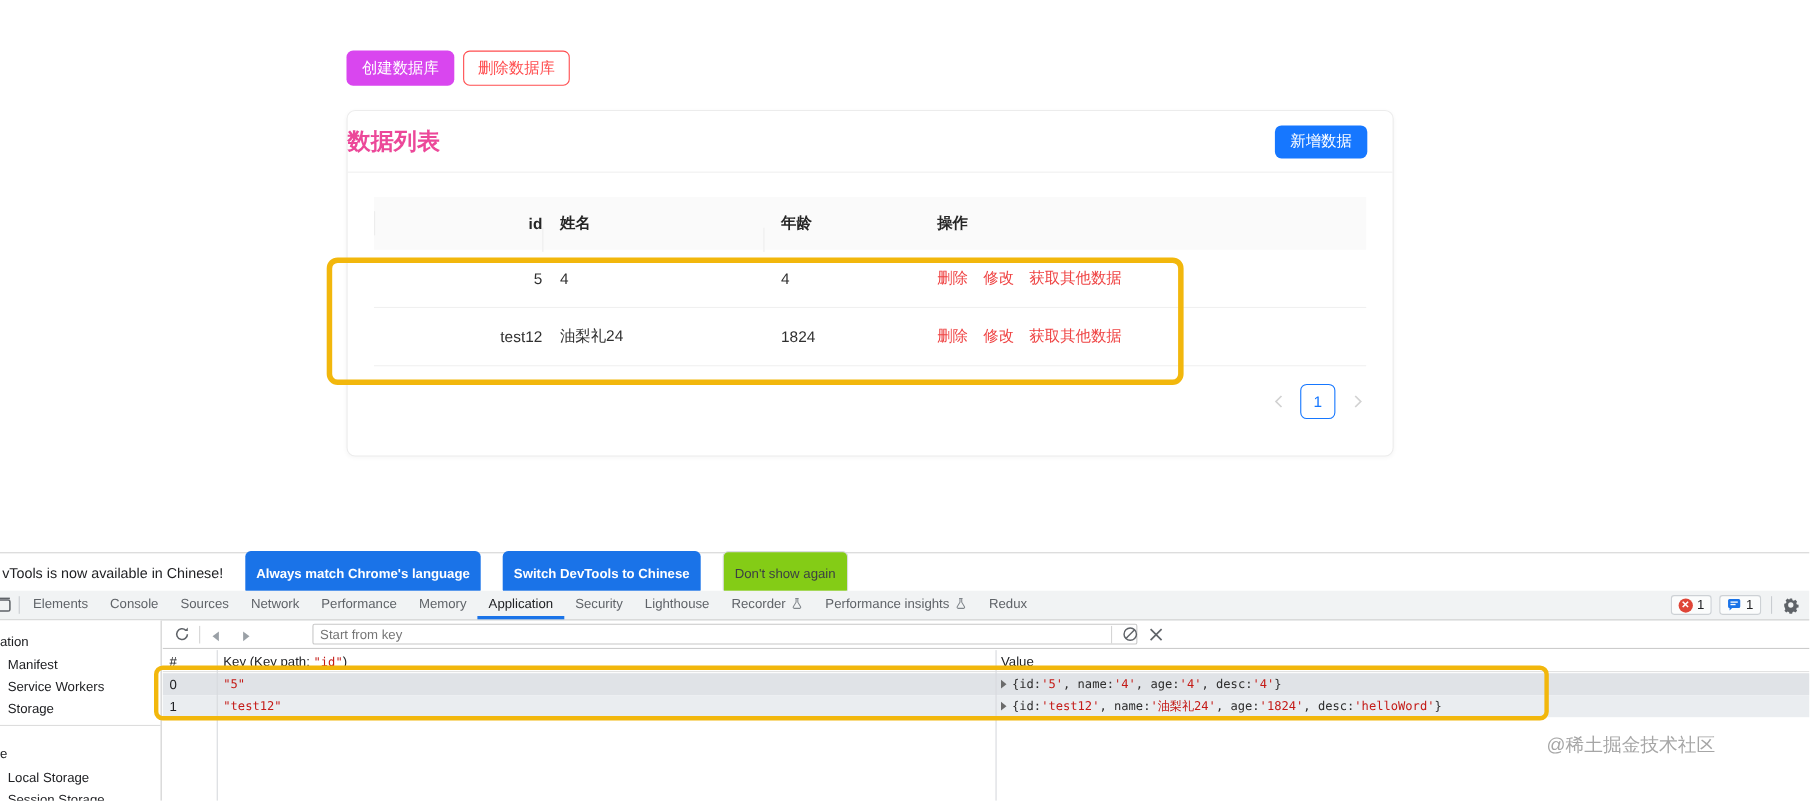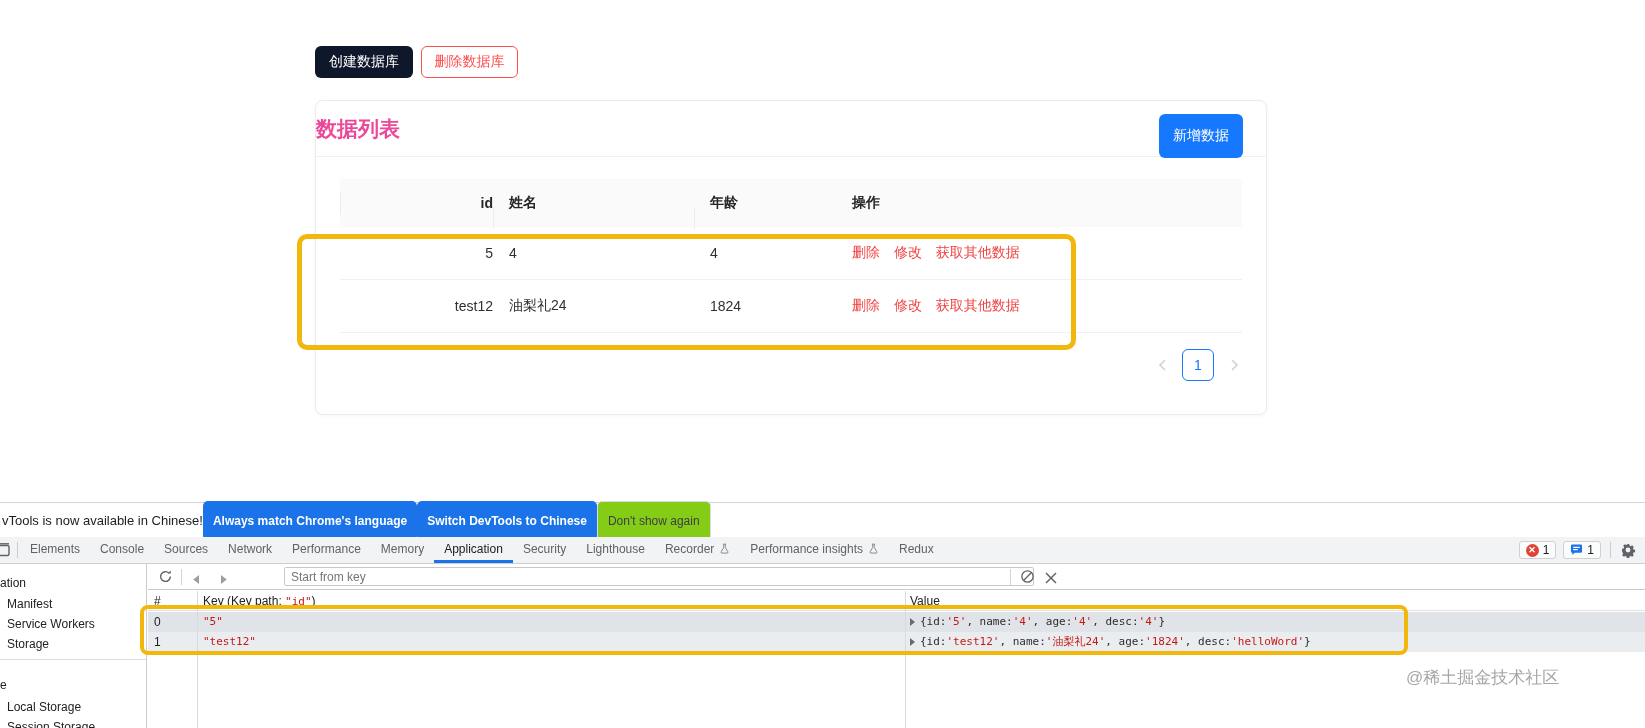--- a/index.html
+++ b/index.html
@@ -6,31 +6,31 @@
   html,body { width:1645px; height:728px; }
   body {
     position: relative;
     background: #ffffff;
     font-family: "Liberation Sans", sans-serif;
     overflow: hidden;
     color: #303030;
   }
   
   .btn { border-radius: 6px; font-size: 14px; cursor: pointer; font-family: "Liberation Sans", sans-serif; }
-  .btn-create { position:absolute; left:315px; top:46px; width:98px; height:32px; background:#0f172a; color:#fff; border:none; }
+  .btn-create { position:absolute; left:315px; top:46px; width:98px; height:32px; background:#d946ef; color:#fff; border:none; }
   .btn-delete { position:absolute; left:421px; top:46px; width:97px; height:32px; background:#fff; color:#ff4d4f; border:1px solid #ff4d4f; }
 
   .card {
     position:absolute; left:315px; top:100px; width:952px; height:315px;
     background:#fff; border:1px solid #ececec; border-radius:8px;
     box-shadow:0 1px 4px rgba(0,0,0,.04);
   }
   .card-header { position:relative; height:56px; border-bottom:1px solid #f0f0f0; }
   .card-title { text-align:left; line-height:56px; font-size:21px; font-weight:600; color:#ec4899; }
-  .btn-add { position:absolute; right:23px; top:13px; height:44px; padding:0 14px; background:#1677ff; color:#fff; border:none; }
+  .btn-add { position:absolute; right:23px; top:13px; height:30px; padding:0 14px; background:#1677ff; color:#fff; border:none; }
 
   .ptable { position:absolute; left:24px; right:24px; top:78px; font-size:14px; }
   .pt-head { display:flex; height:48px; background:#fafafa; align-items:center; font-weight:600; color:#262626; }
   .pt-row  { display:flex; height:53px; align-items:center; border-bottom:1px solid #f0f0f0; color:#303030; }
   .c-id   { width:153px; padding-left:16px; position:relative;text-align:right; }
   .c-name { width:201px; padding-left:16px; position:relative; }
   .c-age  { width:142px; padding-left:16px; position:relative; }
   .c-ops  { flex:1; padding-left:16px; }
   .pt-head .c-name::before, .pt-head .c-age::before, .pt-head .c-ops::before {
     content:""; position:absolute; left:0; top:13px; width:1px; height:22px; background:#ededed;
@@ -43,21 +43,21 @@
              display:flex; align-items:center; justify-content:center; font-size:14px; background:#fff; cursor:pointer; }
 
   .hl-box-1 { position:absolute; left:297px; top:234px; width:779px; height:116px;
               border:5px solid #f2b70c; border-radius:10px; pointer-events:none; }
 
   
   .devtools { position:absolute; left:0; top:502px; width:1645px; height:226px; background:#fff; border-top:1px solid #d5d5d5; }
 
   .infobar { position:absolute; left:0; top:1px; height:33px; width:100%; background:#fff; display:flex; align-items:center; font-size:13px; color:#202124; }
   .infobar-msg { margin-left:2px; white-space:nowrap; }
-  .ib-btn { height:40px; border-radius:5px; font-size:12px; font-weight:700; padding:0 10px; margin-left:0; cursor:pointer; }
+  .ib-btn { height:40px; border-radius:5px; font-size:12px; font-weight:700; padding:0 10px; margin-left:20px; cursor:pointer; }
   .ib-blue { background:#1a73e8; color:#fff; border:none; }
   .ib-plain { background:#84cc16; color:#3c4043; border:1px solid #dadce0; font-weight:400; }
 
   .tabbar { position:absolute; left:0; top:34px; height:27px; width:100%; background:#f1f3f4; border-bottom:1px solid #cfcfcf;
             display:flex; align-items:stretch; font-size:12px; color:#5f6368; }
   .dev-icon-frag { width:15px; overflow:hidden; display:flex; align-items:center; }
   .tab-divider { width:1px; height:16px; background:#c9cdd1; align-self:center; margin:0 2px; }
   .tab { display:flex; align-items:center; padding:0 10px; cursor:pointer; border-bottom:3px solid transparent; white-space:nowrap; gap:5px; }
   .tab.active { color:#202124; border-bottom-color:#1a73e8; }
   .tab-right { margin-left:auto; display:flex; align-items:center; gap:7px; padding-right:9px; }

